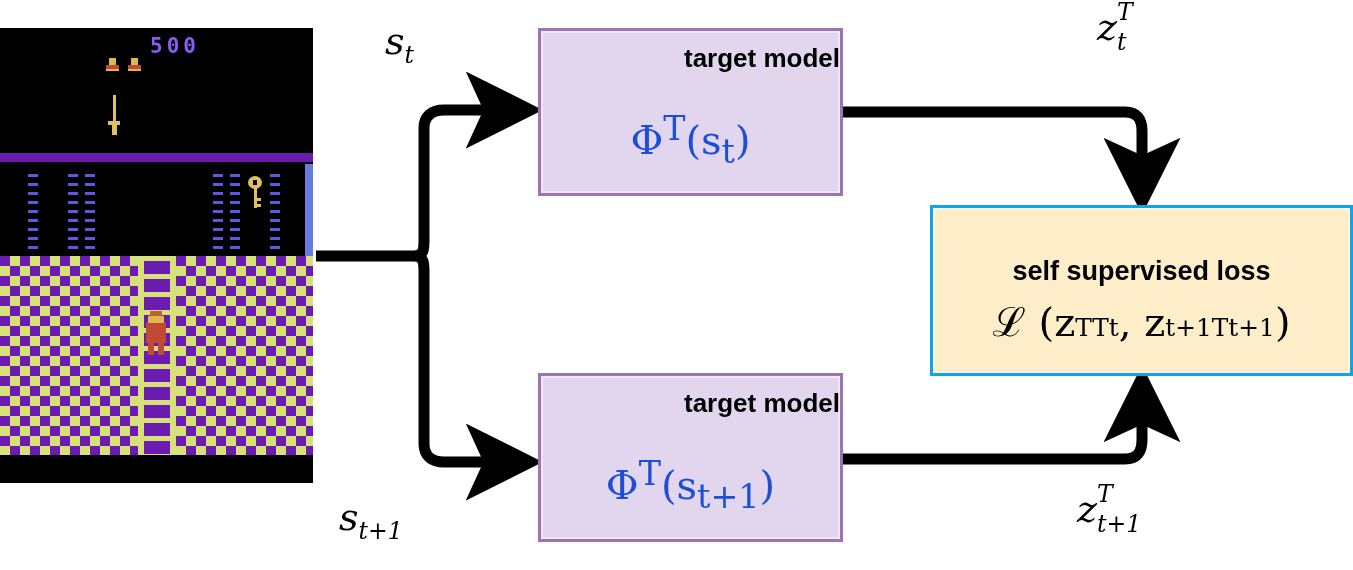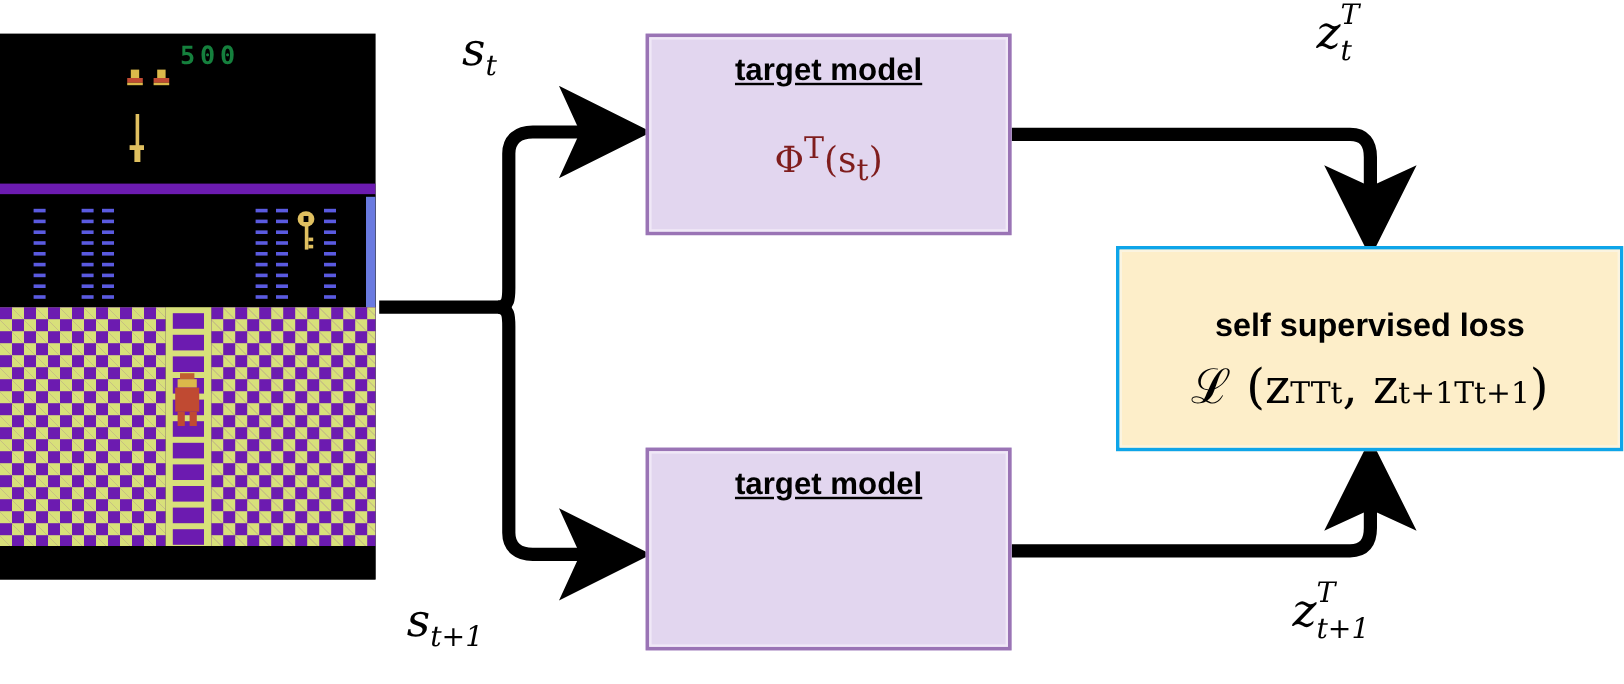--- a/index.html
+++ b/index.html
@@ -27,21 +27,21 @@
     height: 455px;
     background: #000000;
     overflow: hidden;
   }
   .game-layer { position: absolute; }
 
   #hud-score {
     position: absolute;
     left: 150px;
     top: 8px;
-    color: #15803d;
+    color: #8b5cf6;
     font-family: "DejaVu Sans Mono", monospace;
     font-size: 21px;
     font-weight: bold;
     letter-spacing: 4px;
     line-height: 1;
   }
   .life-icon {
     position: absolute;
     width: 13px;
     height: 13px;
@@ -175,35 +175,34 @@
     outline-offset: -5px;
     box-sizing: border-box;
   }
   #box-target-top { left: 538px; top: 28px; width: 305px; height: 168px; }
   #box-target-bottom { left: 538px; top: 373px; width: 305px; height: 169px; }
 
   .box-title {
     position: absolute;
     left: 0; right: 0;
     top: 12px;
-    text-align: center;
+    text-align: right;
     font-family: "Liberation Sans", sans-serif;
     font-weight: bold;
     font-size: 26px;
     color: #000000;
-    text-decoration: underline;
   }
   .box-formula {
     position: absolute;
     left: 0; right: 0;
     top: 78px;
     text-align: center;
     font-family: "DejaVu Serif", serif;
-    font-size: 30px;
-    color: #7f1d1d;
+    font-size: 40px;
+    color: #1d4ed8;
     white-space: nowrap;
   }
 
   #box-loss {
     position: absolute;
     left: 930px; top: 205px;
     width: 423px; height: 171px;
     background: #fdeec9;
     border: 3px solid #0ea5e9;
     outline: 2px solid #fbf4e0;
@@ -462,20 +461,23 @@
 
   <div class="model-box" id="box-target-top">
     <div class="box-title">target model</div>
     <div class="box-formula">
       <span>Φ</span><sup>T</sup><span>(s</span><sub>t</sub><span>)</span>
     </div>
   </div>
 
   <div class="model-box" id="box-target-bottom">
     <div class="box-title">target model</div>
+    <div class="box-formula">
+      <span>Φ</span><sup>T</sup><span>(s</span><sub>t+1</sub><span>)</span>
+    </div>
   </div>
 
   <div id="box-loss">
     <div id="loss-title">self supervised loss</div>
     <div id="loss-formula">
       <span>ℒ</span>&nbsp;<span>(</span><span>z</span><span class="stack" style="font-size:0.62em;"><span class="spacer">T</span><span class="sup">T</span><span class="sub">t</span></span><span>,</span>&nbsp;<span>z</span><span class="stack" style="font-size:0.62em;"><span class="spacer">t+1</span><span class="sup">T</span><span class="sub">t+1</span></span><span>)</span>
     </div>
   </div>
 
 </div>

